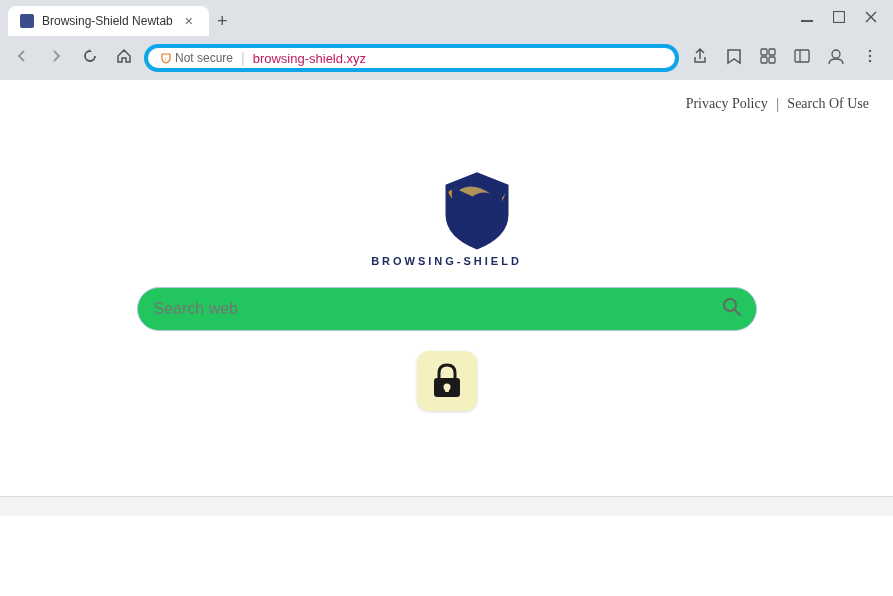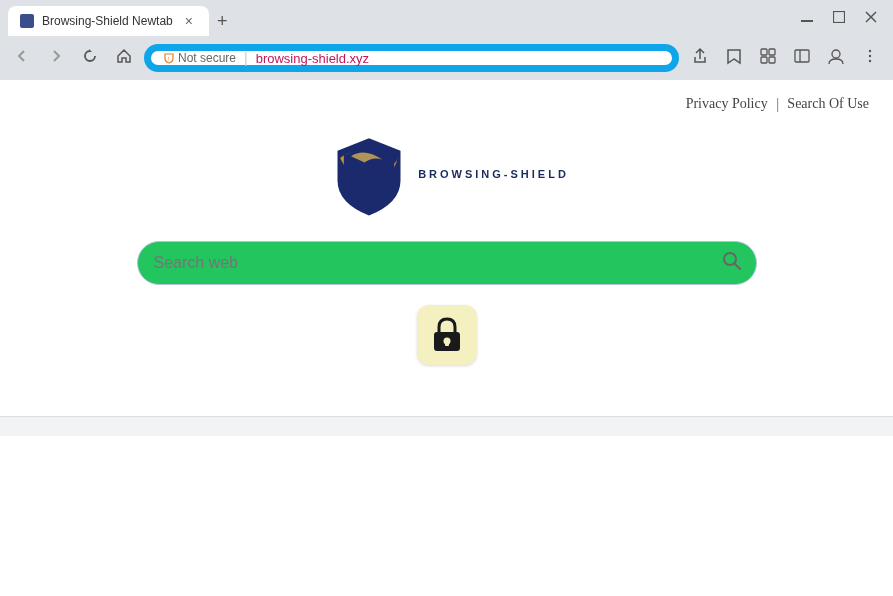--- a/index.html
+++ b/index.html
@@ -2,21 +2,21 @@
 <html><head>
   <meta charset="utf-8">
   <style>
     * { margin: 0; padding: 0; box-sizing: border-box; }
     body { font-family: Arial, sans-serif; background: #fff; overflow: hidden; }
 
     
     .browser-chrome {
       background: #dee1e6;
       width: 893px;
-      height: 436px;
+      height: 516px;
       display: flex;
       flex-direction: column;
     }
 
     
     .title-bar {
       display: flex;
       align-items: center;
       justify-content: space-between;
       height: 36px;
@@ -98,21 +98,21 @@
     .nav-btn.disabled { color: #999; cursor: default; }
     .address-input-wrap {
       flex: 1;
       display: flex;
       align-items: center;
       background: #fff;
       border-radius: 20px;
       padding: 0 12px;
       height: 28px;
       gap: 8px;
-      border: 7px solid #0ea5e9;
+      border: 4px solid #0ea5e9;
     }
     .security-icon {
       font-size: 11px;
       color: #666;
       display: flex;
       align-items: center;
       gap: 3px;
     }
     .address-text {
       font-size: 13px;
@@ -169,22 +169,22 @@
       flex-direction: column;
       align-items: center;
       justify-content: center;
       flex: 1;
       gap: 20px;
     }
 
     
     .logo-container {
       display: flex;
-      flex-direction: row;
-      align-items: center;
+      flex-direction: column;
+      align-items: flex-end;
       gap: 4px;
     }
 
     .logo-svg {
       width: 90px;
       height: 90px;
     }
 
     .logo-text {
       font-size: 11px;

